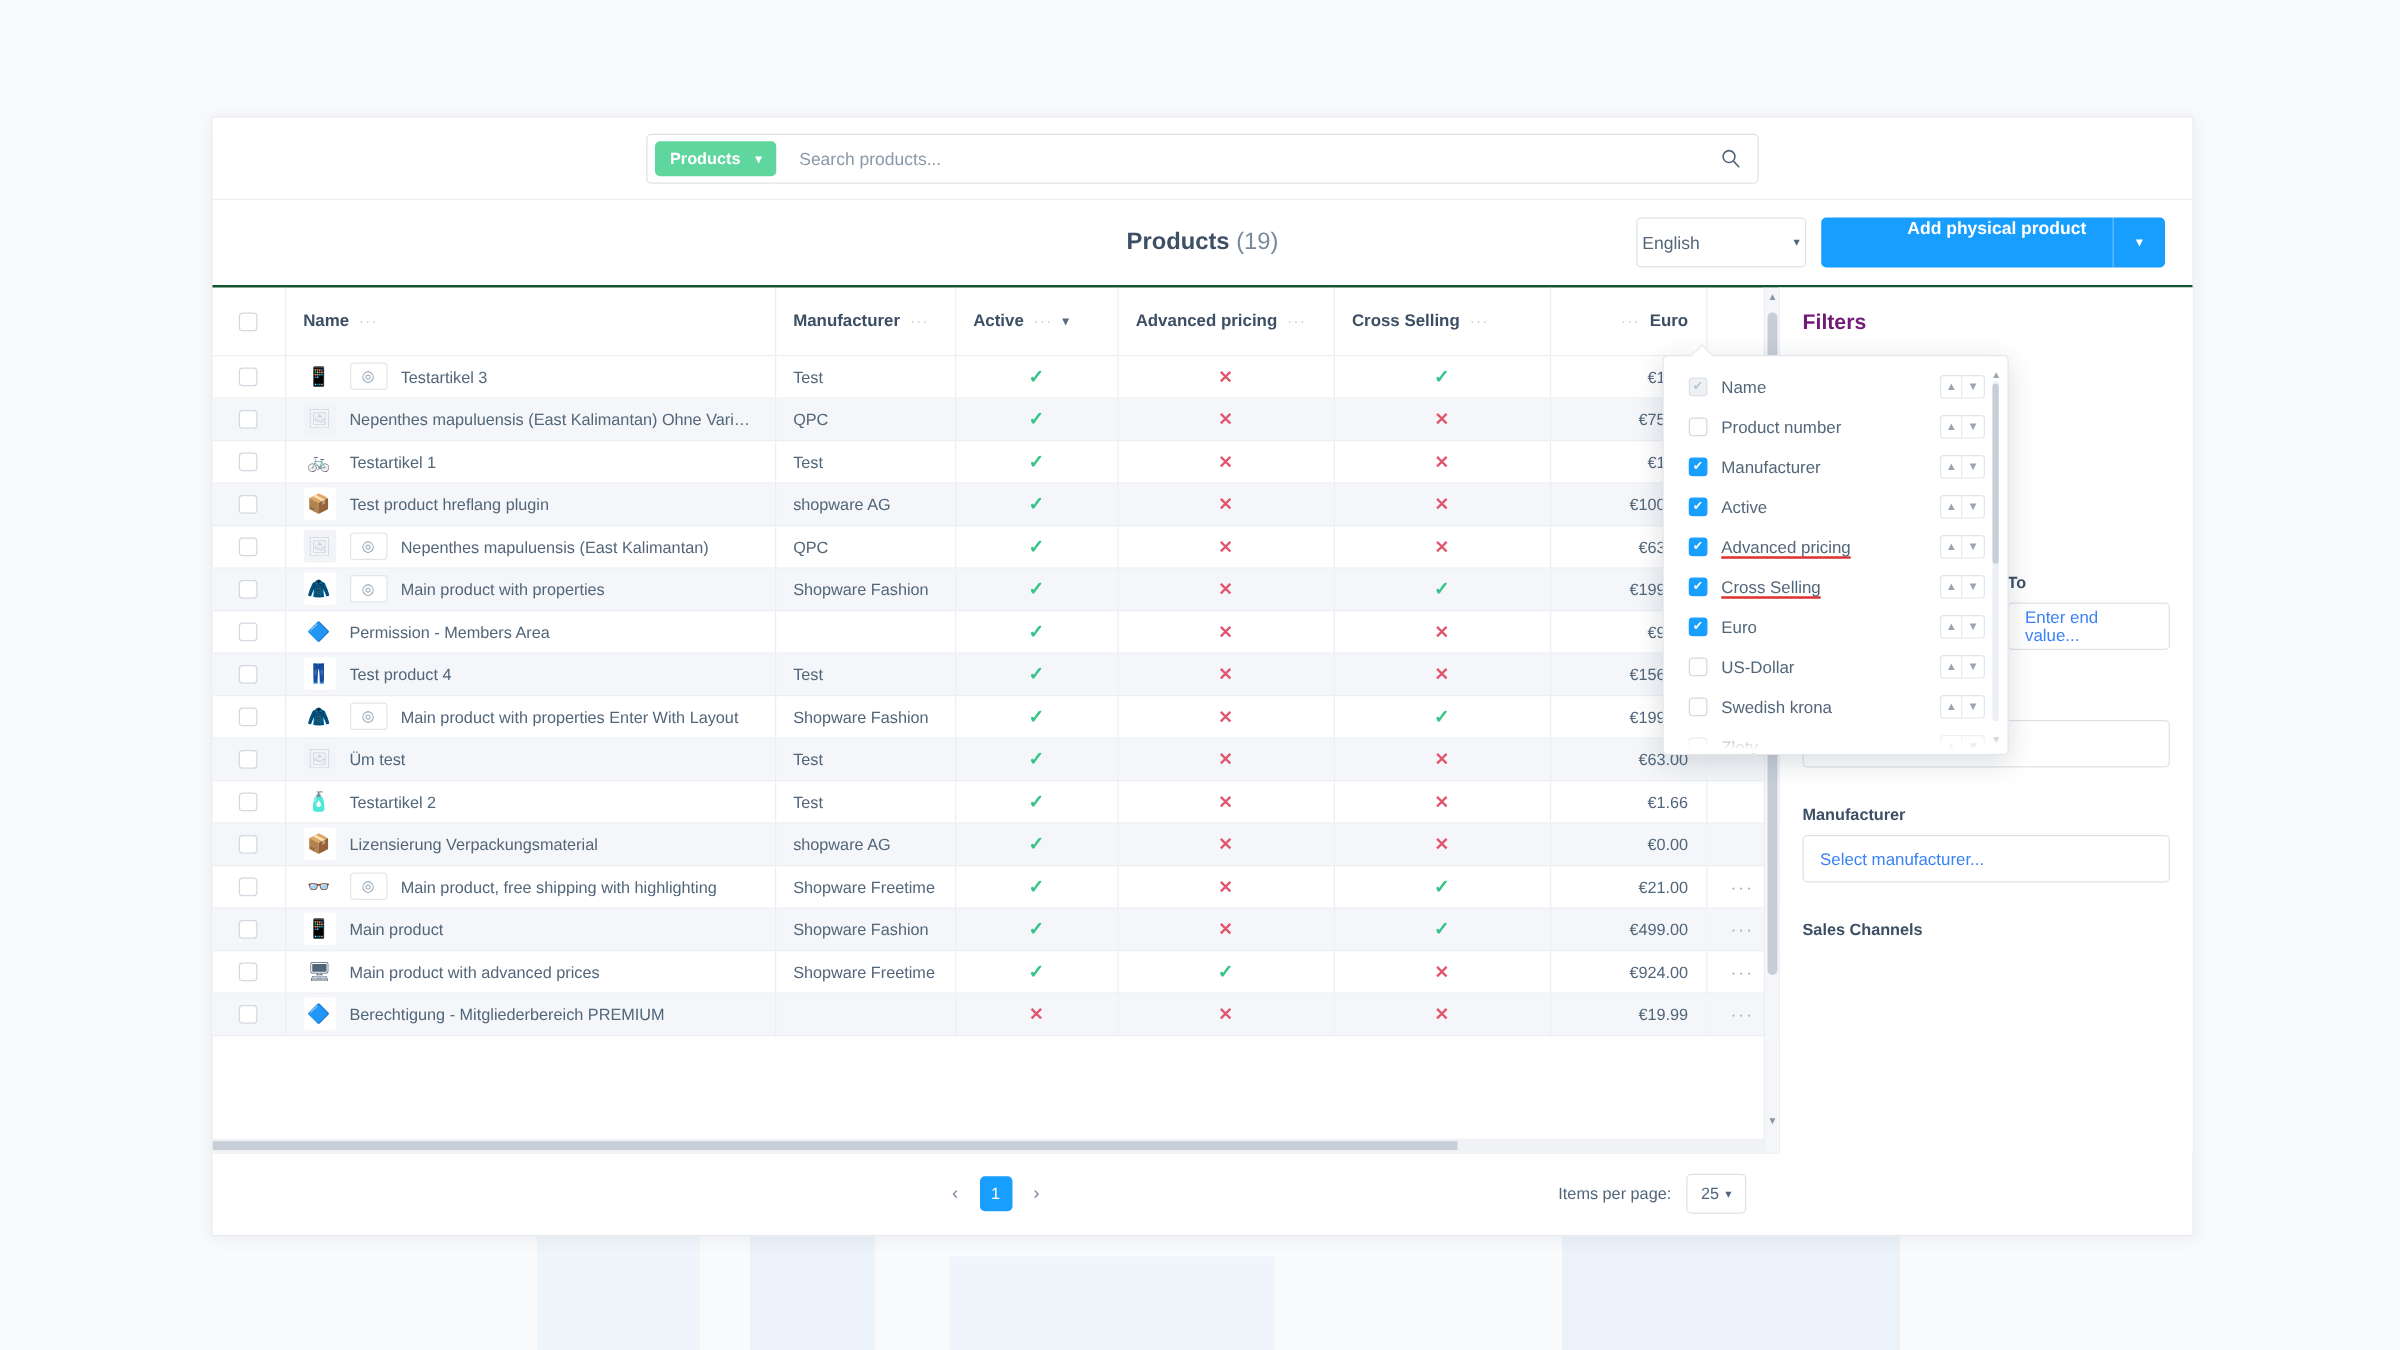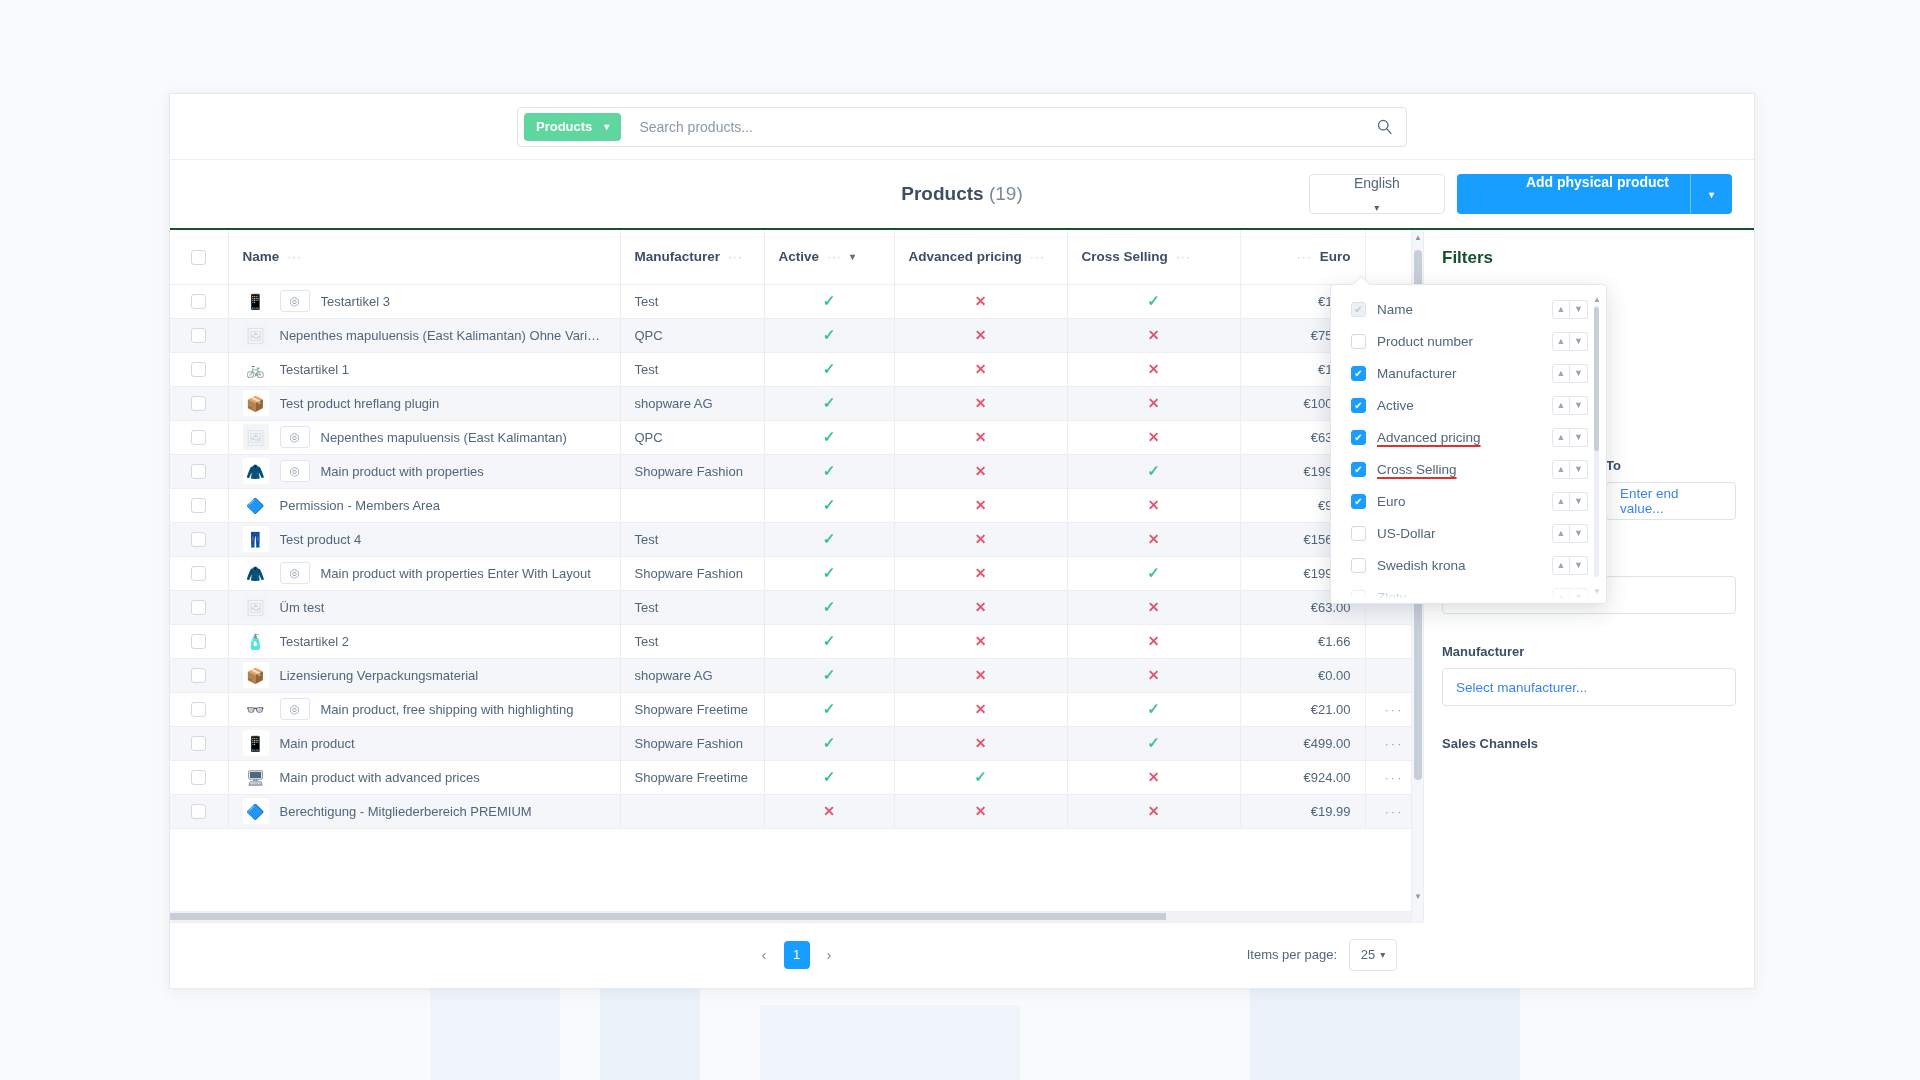--- a/index.html
+++ b/index.html
@@ -89,21 +89,20 @@
   .title-actions {
     margin-left: auto; display: flex; align-items: center; gap: 12px;
     z-index: 3;
   }
   .lang-select {
     width: 136px; height: 40px;
     border: 1px solid #dfe3e8; border-radius: 4px;
     display: flex; align-items: center; justify-content: space-between;
     padding: 0 4px; font-size: 14px; color: #52667a; cursor: pointer;
     background: #fff;
-    flex-direction: column;
   }
   .primary-btn {
     height: 40px; background: #189eff; color: #fff;
     border-radius: 4px; display: flex; align-items: flex-start;
     font-size: 14px; font-weight: bold; cursor: pointer; padding-left: 48px;
   }
   .primary-btn .label { padding: 0 21px; }
   .primary-btn .split {
     border-left: 1px solid rgba(255,255,255,.35);
     width: 42px; height: 100%;
@@ -182,21 +181,21 @@
     position:absolute; left:0; bottom:0; width:1241px; height:11px; background:#f0f2f5;
   }
   .hthumb { position:absolute; left:0; top:2px; width:996px; height:7px; background:#c7ced8; }
 
   
   .filters {
     flex: 1; border-left: 1px solid #eceef2; background:#fff;
     position: relative; overflow: hidden;
   }
   .filters-title {
-    font-size: 17px; color: #14532d; font-weight:bold;
+    font-size: 17px; color: #701a75; font-weight:bold;
     padding: 18px 0 0 18px;
   }
   .f-block { padding: 0 18px; }
   .f-label { font-size: 13px; color:#3c4f64; font-weight:bold; margin-bottom: 9px; }
   .f-input {
     height: 38px; border:1px solid #dfe3e8; border-radius:4px;
     display:flex; align-items:center; padding:0 13px;
     font-size:13.5px; color:#3b82f6; background:#fff;
   }
   .range-row { display:flex; align-items:flex-end; gap:9px; }

